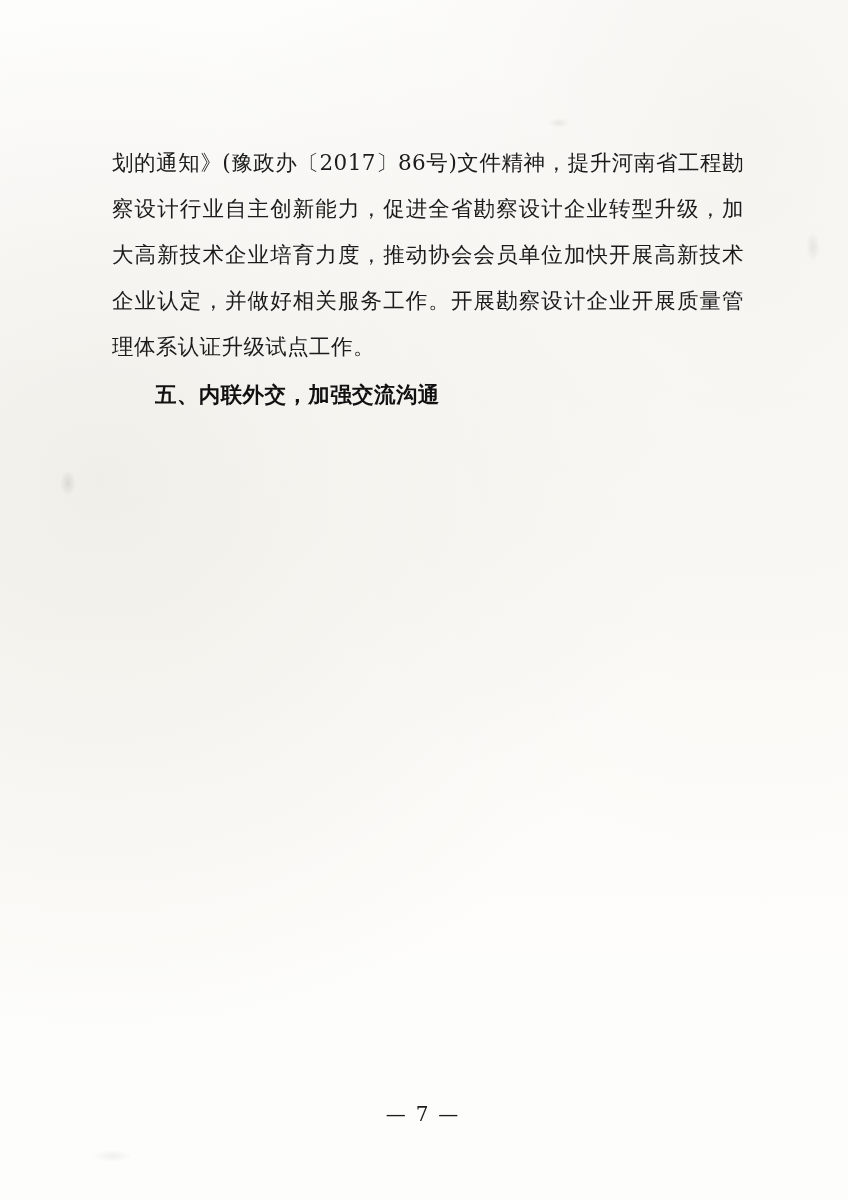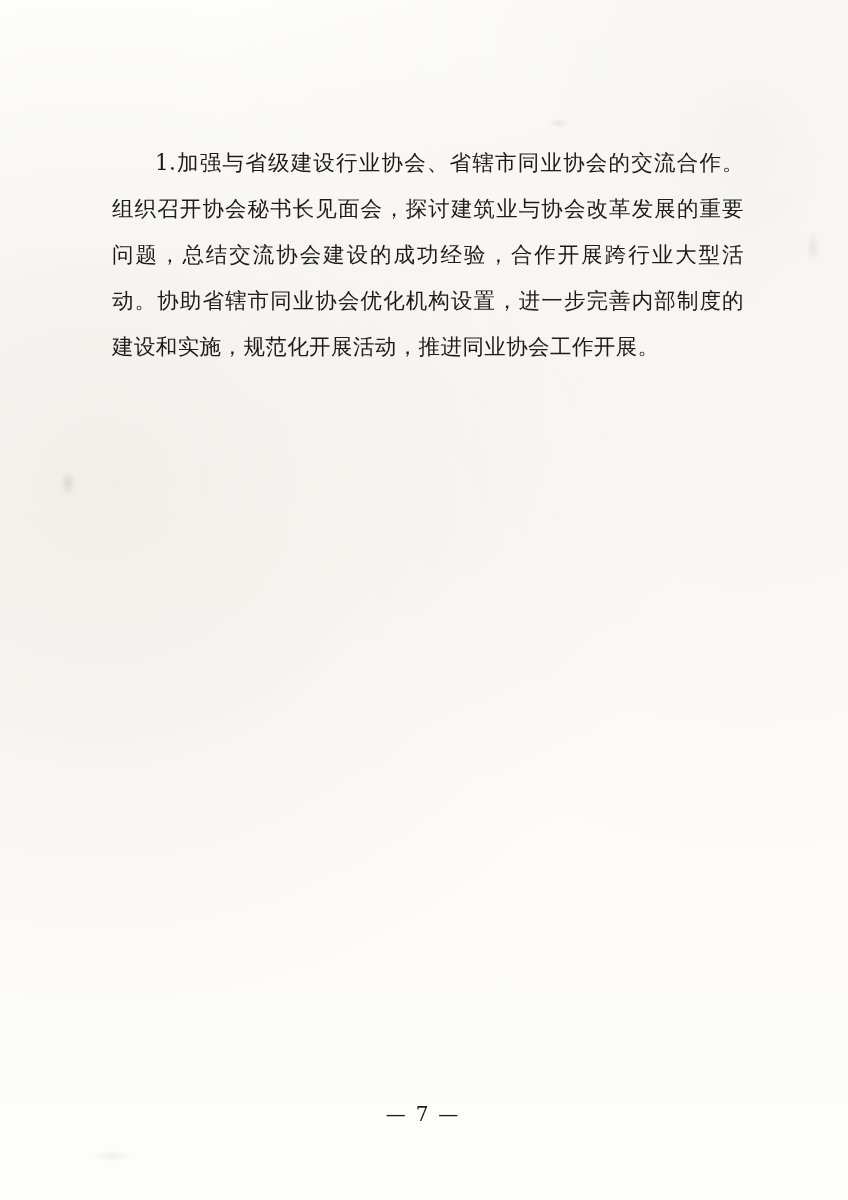--- a/index.html
+++ b/index.html
@@ -108,20 +108,21 @@
 <body>
 
 <div class="page">
 
   <div class="smudge smudge-a"></div>
   <div class="smudge smudge-b"></div>
   <div class="smudge smudge-c"></div>
   <div class="smudge smudge-d"></div>
 
   <div class="content">
-    <p class="indent">1.加强与省级建设行业协会、省辖市同业协会的交流合作。组织召开协会秘书长见面会，探讨建筑业与协会改革发展的重要问题，总结交流协会建设的成功经验，合作开展跨行业大型活动。协助省辖市同业协会优化机构设置，进一步完善内部制度的建设和实施，规范化开展活动，推进同业协会工作开展。</p>
+    <p class="body">划的通知》(豫政办〔2017〕86号)文件精神，提升河南省工程勘察设计行业自主创新能力，促进全省勘察设计企业转型升级，加大高新技术企业培育力度，推动协会会员单位加快开展高新技术企业认定，并做好相关服务工作。开展勘察设计企业开展质量管理体系认证升级试点工作。</p>
+    <p class="heading">五、内联外交，加强交流沟通</p>
   </div>
 
   <div class="page-number">
     <span>—</span><span class="num">7</span><span>—</span>
   </div>
 
 </div>
 
 </body></html>

